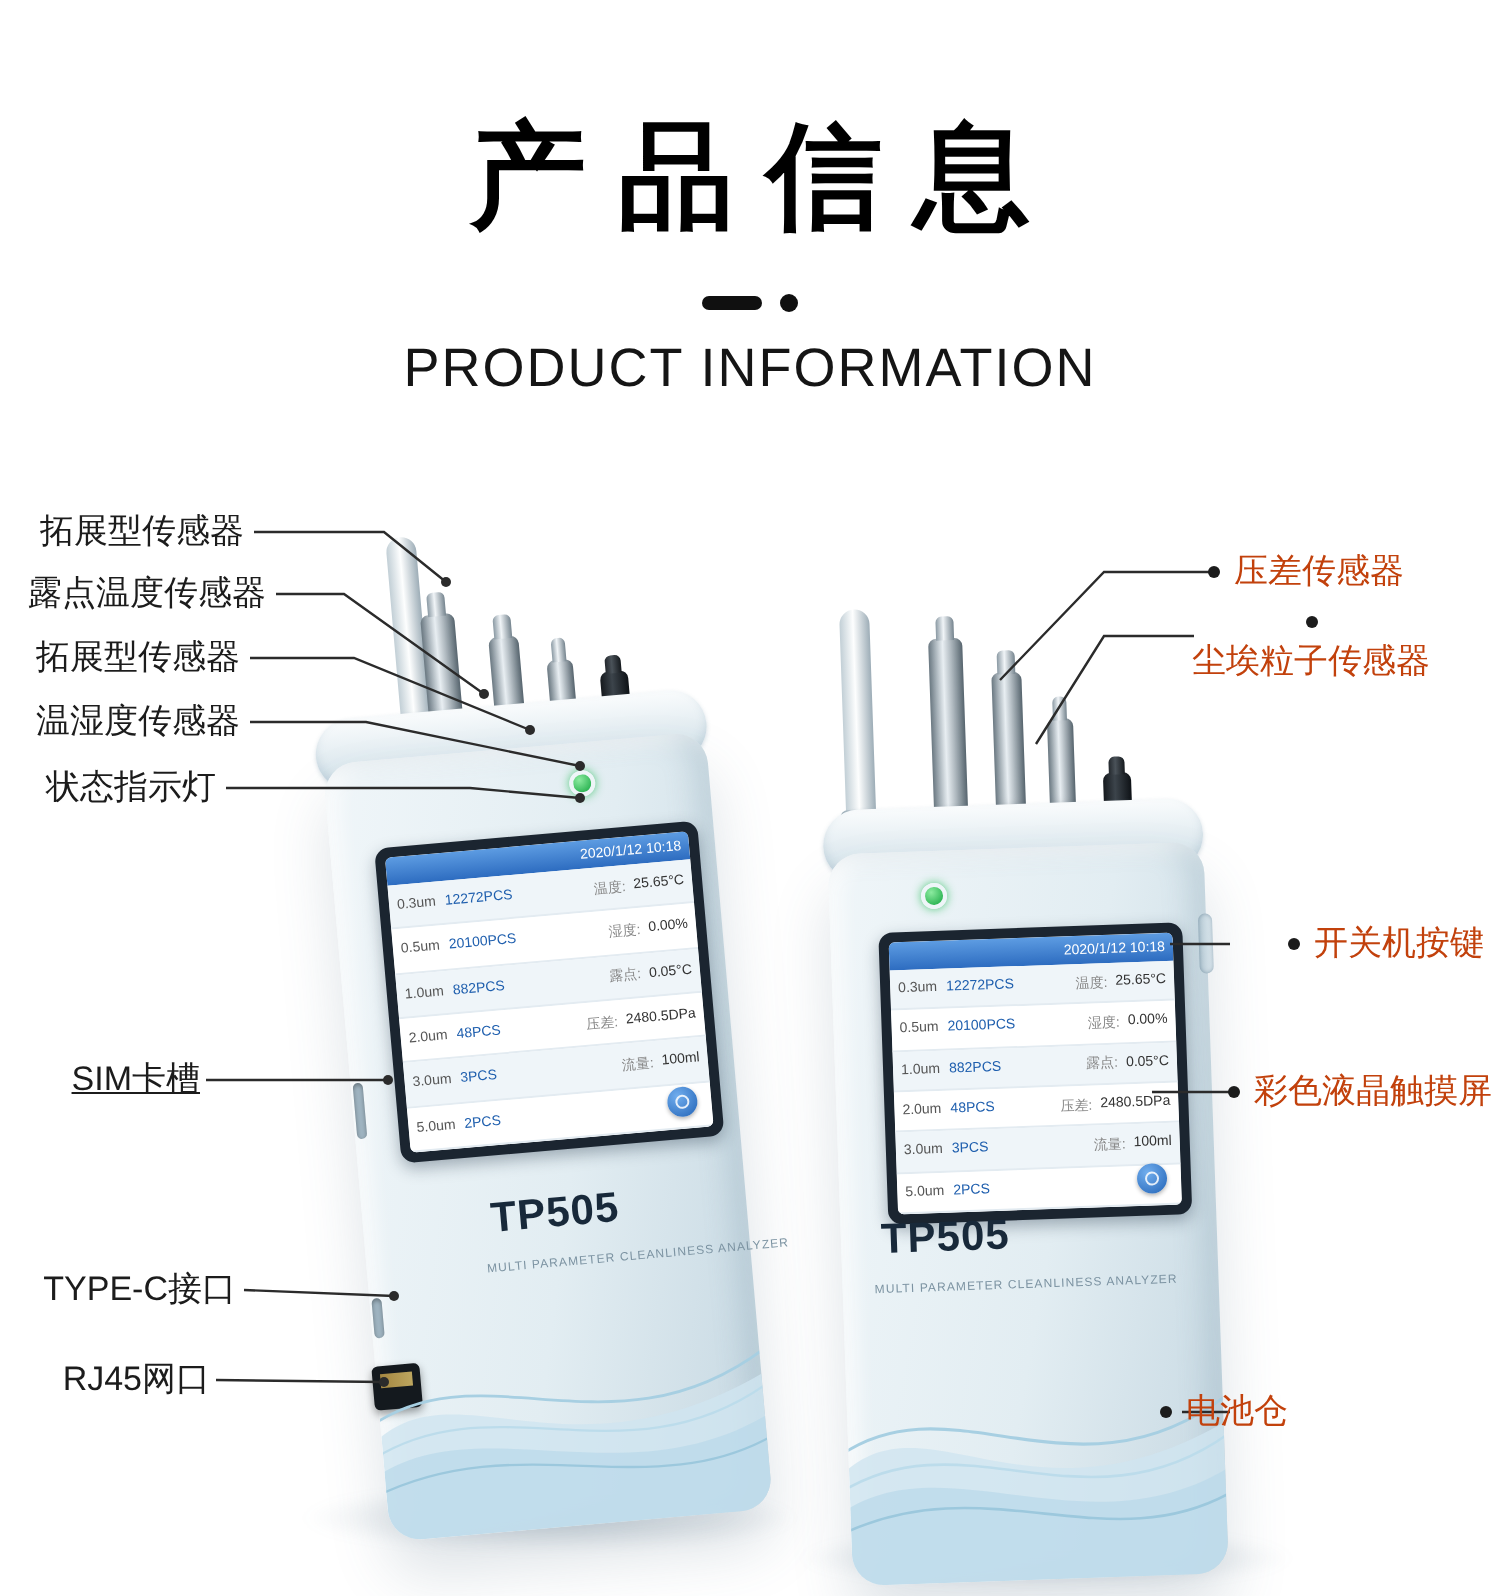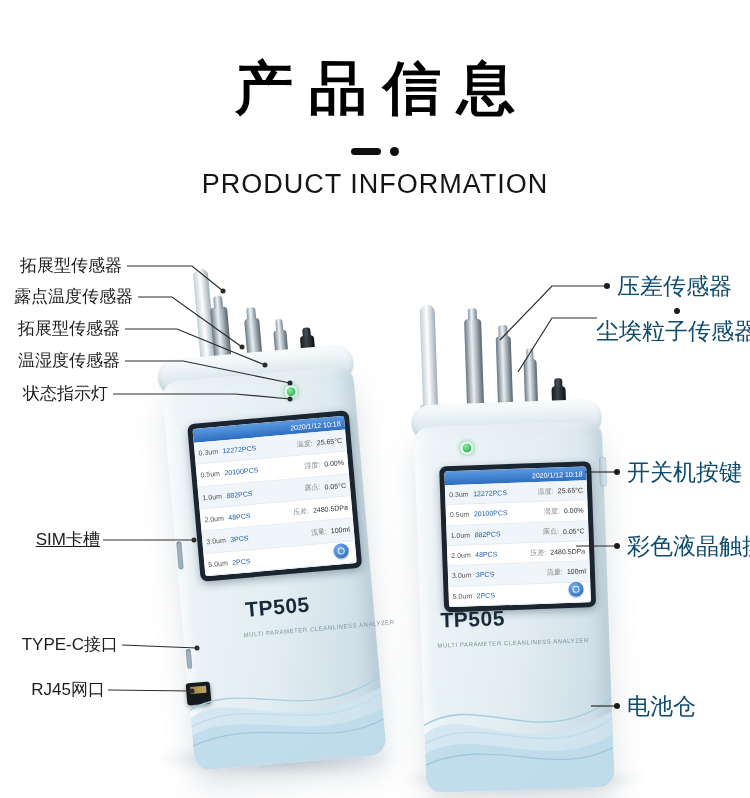--- a/index.html
+++ b/index.html
@@ -15,26 +15,26 @@
   .divider-dot{width:9px;height:9px;background:#101010;border-radius:50%;}
   .title-en{position:absolute;top:169px;left:0;width:100%;text-align:center;
     font-size:27px;color:#151515;letter-spacing:1px;font-weight:500;}
 
   
   .lbl{position:absolute;font-size:17px;line-height:20px;color:#1c1c1c;white-space:nowrap;z-index:6;}
   .lbl-l1{top:256px;right:628px;} .lbl-l2{top:287px;right:617px;}
   .lbl-l3{top:319px;right:630px;} .lbl-l4{top:351px;right:630px;}
   .lbl-l5{top:384px;right:642px;} .lbl-l6{top:530px;right:650px;text-decoration:underline;}
   .lbl-l7{top:635px;right:632px;} .lbl-l8{top:680px;right:645px;}
-  .lbl-r{position:absolute;display:flex;align-items:center;gap:7px;font-size:23px;line-height:20px;
-    color:#0c4a6e;white-space:nowrap;z-index:6;}
+  .lbl-r{position:absolute;display:flex;align-items:center;gap:7px;font-size:17px;line-height:20px;
+    color:#c2410c;white-space:nowrap;z-index:6;}
   .lbl-r .dot{width:6px;height:6px;border-radius:50%;background:#1c1c1c;flex:0 0 auto;}
   .lbl-r1{top:276px;left:604px;} .lbl-r2{top:308px;left:596px;flex-direction:column;}
-  .lbl-r3{top:462px;left:614px;} .lbl-r4{top:536px;left:614px;}
-  .lbl-r5{top:696px;left:614px;}
+  .lbl-r3{top:462px;left:644px;} .lbl-r4{top:536px;left:614px;}
+  .lbl-r5{top:696px;left:580px;}
 
   .callout-lines{position:absolute;left:0;top:0;z-index:5;pointer-events:none;}
 
   
   .device{position:absolute;z-index:2;}
   .device-left{left:158px;top:256px;width:212px;height:512px;transform:rotate(-5deg);}
   .device-right{left:410px;top:296px;width:202px;height:502px;transform:rotate(-2deg);z-index:1;}
 
   .antenna{position:absolute;background:linear-gradient(90deg,#c2cfd6,#fdfefe 45%,#9dadb7);
     border-radius:8px 8px 2px 2px;}

